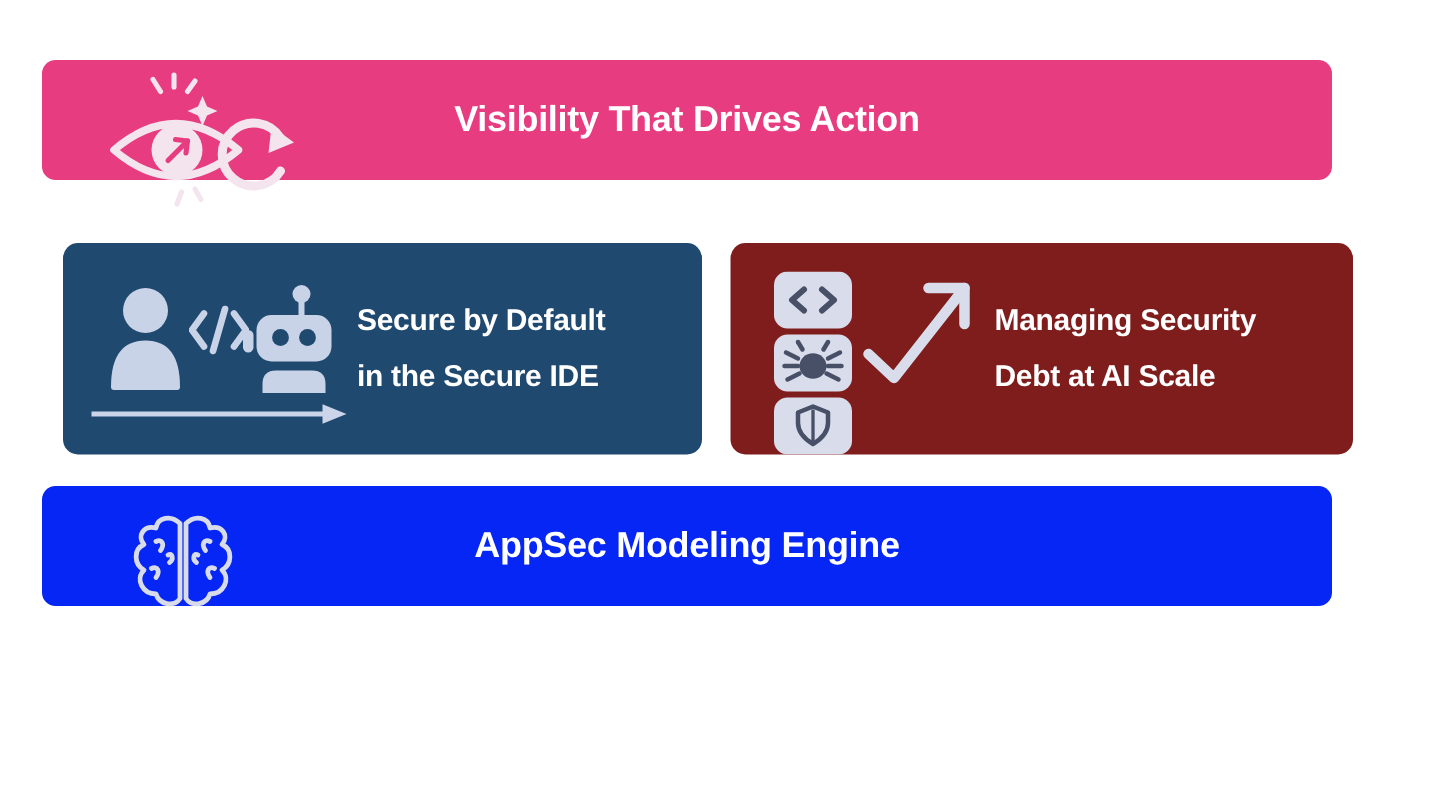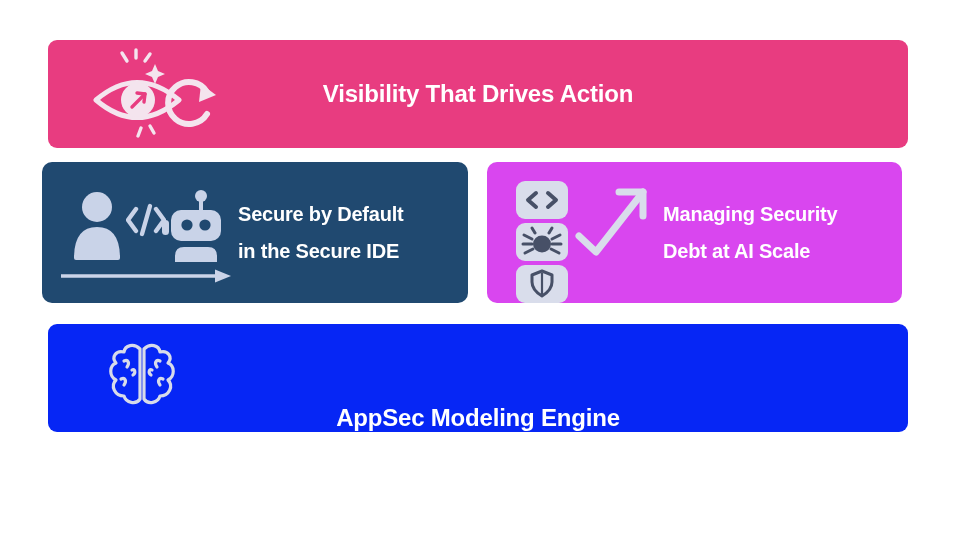--- a/index.html
+++ b/index.html
@@ -1,33 +1,33 @@
 <!DOCTYPE html>
 <html><head>
 <meta charset="utf-8">
 <style>
   html,body{margin:0;padding:0;background:#ffffff;}
   .canvas{
     position:relative;width:960px;height:540px;background:#ffffff;overflow:hidden;
     font-family:"Liberation Sans","DejaVu Sans",sans-serif;
   }
   .banner{
-    position:absolute;left:48px;width:860px;height:108px;border-radius:9px;
+    position:absolute;left:28px;width:860px;height:80px;border-radius:9px;
     display:flex;align-items:center;justify-content:center;
   }
   .banner-top{top:40px;background:#E83C80;}
-  .banner-bottom{top:324px;background:#0626F5;align-items:flex-end;}
+  .banner-bottom{top:324px;background:#0626F5;}
   .banner-title{
     color:#ffffff;font-size:24px;font-weight:700;letter-spacing:-0.2px;
   }
   .card{
     position:absolute;top:162px;height:141px;border-radius:10px;
   }
   .card-left{left:42px;width:426px;background:#204970;}
-  .card-right{left:487px;width:415px;background:#d946ef;}
+  .card-right{left:487px;width:415px;background:#7f1d1d;}
   .card-text{
     position:absolute;top:0;bottom:0;display:flex;flex-direction:column;justify-content:center;
     color:#ffffff;font-size:20px;font-weight:700;line-height:37px;letter-spacing:-0.2px;
   }
   .card-left .card-text{left:196px;}
   .card-right .card-text{left:176px;}
   .icon{position:absolute;}
   
   .eye-cluster{left:43px;top:8px;}
   

